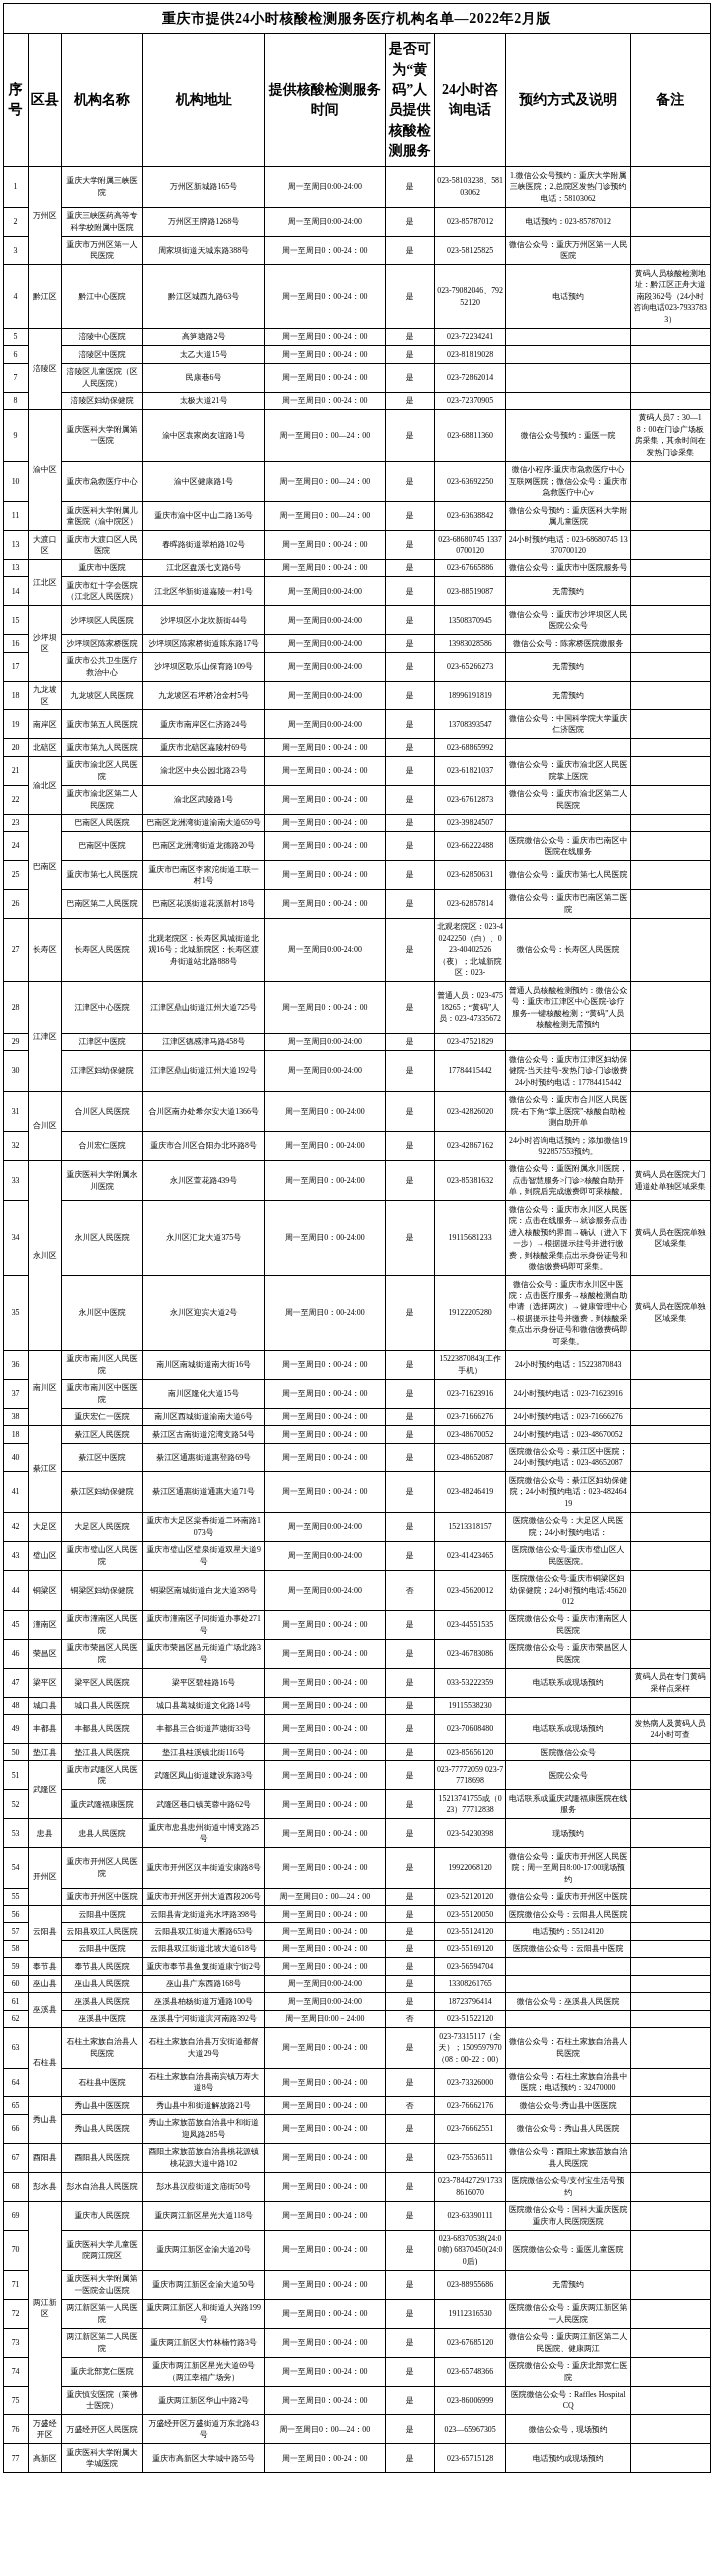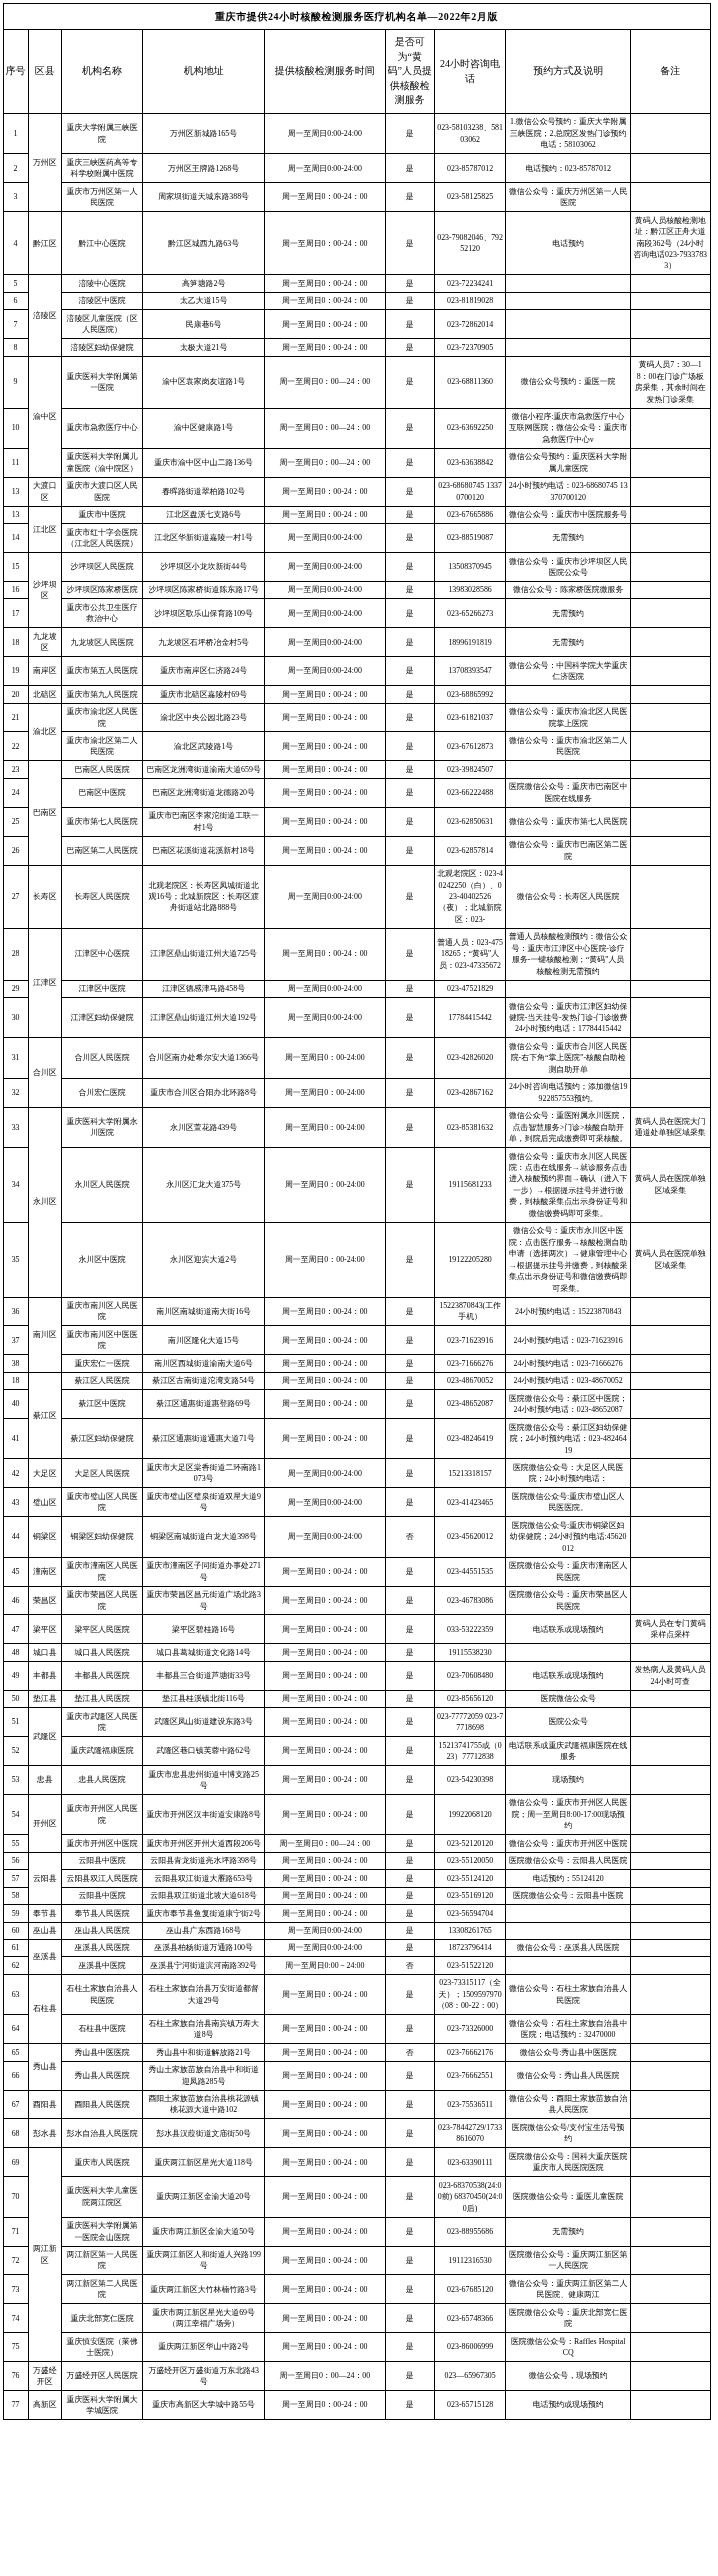--- a/index.html
+++ b/index.html
@@ -1,30 +1,30 @@
 <!DOCTYPE html>
 <html style="font-size:10px"><head>
 <meta charset="utf-8">
 <style>
   html,body{margin:0;padding:0;background:#fff;}
   body{width:718px;font-family:"Liberation Serif","DejaVu Serif",serif;color:#000;}
   .sheet{width:713px;margin:0 auto;padding-top:2.5px;}
   table{border-collapse:collapse;width:708px;table-layout:fixed;}
   caption.title{
-    font-weight:bold;font-size:10px;letter-spacing:0.6px;
+    font-weight:bold;font-size:14px;letter-spacing:0.6px;
     border:1.3px solid #000;border-bottom:none;padding:6.3px 0 5.7px 0;
     caption-side:top;text-align:center;
   }
   th,td{
     border:0.6px solid #000;
     font-size:7.9px;line-height:1.45;
     padding:2.5px 1.9px;vertical-align:middle;text-align:center;
     word-break:break-all;overflow-wrap:anywhere;
   }
-  thead th{font-weight:normal;font-size:10px;padding:5px 1.3px;}
+  thead th{font-weight:bold;font-size:14px;padding:5px 1.3px;}
   table{border:1.3px solid #000;}
   tr.group-start td{border-top:1.3px solid #000;}
   col.c-no{width:25px;}
   col.c-dist{width:33px;}
   col.c-name{width:81px;}
   col.c-addr{width:121px;}
   col.c-time{width:120px;}
   col.c-yellow{width:49px;}
   col.c-phone{width:71px;}
   col.c-book{width:124px;}

